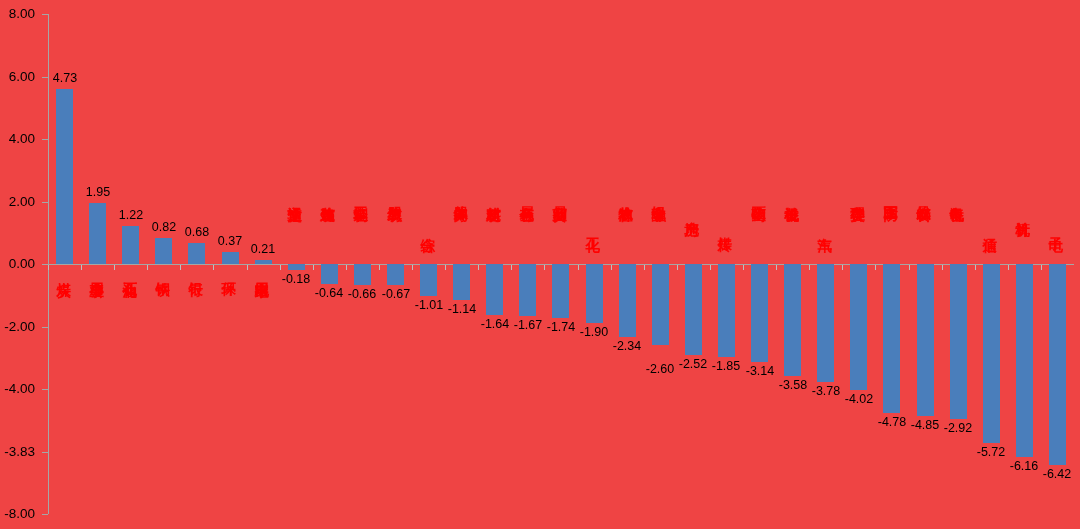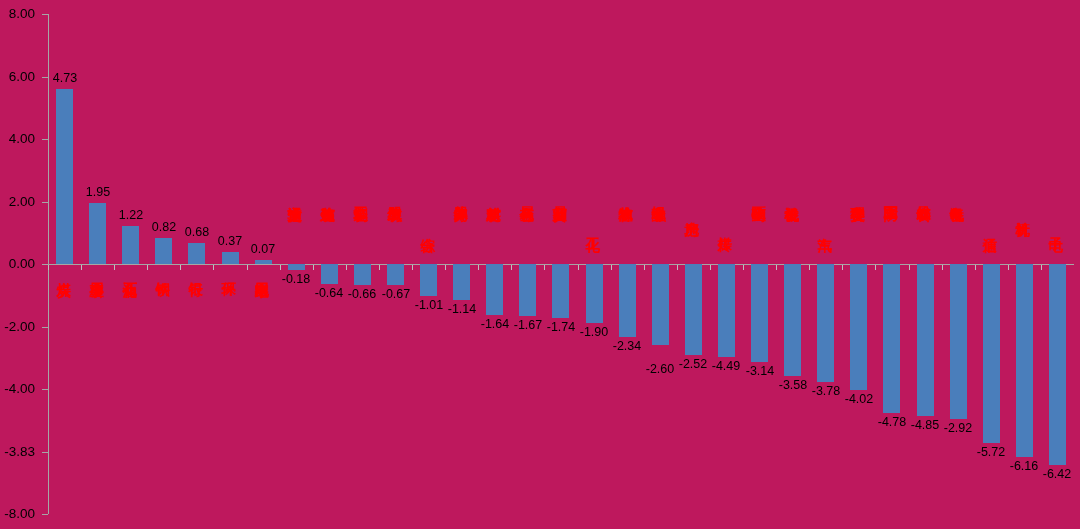--- a/index.html
+++ b/index.html
@@ -1,21 +1,21 @@
 <!DOCTYPE html>
 <html><head>
 <meta charset="utf-8">
 <style>
   html,body{margin:0;padding:0;background:#ffffff;}
   body{
     width:1080px;height:529px;overflow:hidden;
     font-family:"Liberation Sans","DejaVu Sans",sans-serif;
     -webkit-font-smoothing:antialiased;
   }
-  #chart-root{position:relative;width:1080px;height:529px;background:#be185d;}
+  #chart-root{position:relative;width:1080px;height:529px;background:#ef4444;}
 
   
   .y-axis-line{position:absolute;background:#a6a6a6;width:1px;}
   .zero-line{position:absolute;background:#a6a6a6;height:1px;}
   .y-tick{position:absolute;background:#a6a6a6;height:1px;width:6px;}
   .x-tick{position:absolute;background:#bfbfbf;width:1px;height:5px;}
   .y-label{
     position:absolute;
     font-size:13.5px;color:#000;text-align:right;
     white-space:nowrap;line-height:1;
@@ -94,21 +94,21 @@
       <div class="x-tick" style="left: 180px; top: 265px;"></div>
       <div class="bar" style="left: 188px; width: 17px; top: 242.75px; height: 21.25px;"></div>
       <div class="val-label" style="width: 46px; left: 174px; top: 225.75px;">0.68</div>
       <div class="cat-label cat-pos" style="left: 188px; top: 271px;">银行</div>
       <div class="x-tick" style="left: 213px; top: 265px;"></div>
       <div class="bar" style="left: 222px; width: 17px; top: 252.438px; height: 11.5625px;"></div>
       <div class="val-label" style="width: 46px; left: 207px; top: 235.438px;">0.37</div>
       <div class="cat-label cat-pos" style="left: 221px; top: 271px;">环保</div>
       <div class="x-tick" style="left: 247px; top: 265px;"></div>
       <div class="bar" style="left: 255px; width: 17px; top: 259.938px; height: 4.0625px;"></div>
-      <div class="val-label" style="width: 46px; left: 240px; top: 242.938px;">0.07</div>
+      <div class="val-label" style="width: 46px; left: 240px; top: 242.938px;">0.21</div>
       <div class="cat-label cat-pos" style="left: 254px; top: 271px;">家用电器</div>
       <div class="x-tick" style="left: 280px; top: 265px;"></div>
       <div class="bar" style="left: 288px; width: 17px; top: 264px; height: 5.625px;"></div>
       <div class="val-label" style="width: 46px; left: 273px; top: 272.625px;">-0.18</div>
       <div class="cat-label cat-neg" style="left: 287px; top: 195px;">交通运输</div>
       <div class="x-tick" style="left: 313px; top: 265px;"></div>
       <div class="bar" style="left: 321px; width: 17px; top: 264px; height: 20px;"></div>
       <div class="val-label" style="width: 46px; left: 306px; top: 287px;">-0.64</div>
       <div class="cat-label cat-neg" style="left: 320px; top: 195px;">建筑装饰</div>
       <div class="x-tick" style="left: 346px; top: 265px;"></div>
@@ -150,21 +150,21 @@
       <div class="x-tick" style="left: 644px; top: 265px;"></div>
       <div class="bar" style="left: 652px; width: 17px; top: 264px; height: 81.25px;"></div>
       <div class="val-label" style="width: 46px; left: 637px; top: 363px;">-2.60</div>
       <div class="cat-label cat-neg" style="left: 651px; top: 195px;">非银金融</div>
       <div class="x-tick" style="left: 677px; top: 265px;"></div>
       <div class="bar" style="left: 685px; width: 17px; top: 264px; height: 91.25px;"></div>
       <div class="val-label" style="width: 46px; left: 670px; top: 358.25px;">-2.52</div>
       <div class="cat-label cat-neg" style="left: 684px; top: 210px;">房地产</div>
       <div class="x-tick" style="left: 710px; top: 265px;"></div>
       <div class="bar" style="left: 718px; width: 17px; top: 264px; height: 93.4375px;"></div>
-      <div class="val-label" style="width: 46px; left: 703px; top: 360.438px;">-4.49</div>
+      <div class="val-label" style="width: 46px; left: 703px; top: 360.438px;">-1.85</div>
       <div class="cat-label cat-neg" style="left: 717px; top: 226px;">传媒</div>
       <div class="x-tick" style="left: 743px; top: 265px;"></div>
       <div class="bar" style="left: 751px; width: 17px; top: 264px; height: 98.125px;"></div>
       <div class="val-label" style="width: 46px; left: 737px; top: 365.125px;">-3.14</div>
       <div class="cat-label cat-neg" style="left: 751px; top: 195px;">医药生物</div>
       <div class="x-tick" style="left: 776px; top: 265px;"></div>
       <div class="bar" style="left: 784px; width: 17px; top: 264px; height: 111.875px;"></div>
       <div class="val-label" style="width: 46px; left: 770px; top: 378.875px;">-3.58</div>
       <div class="cat-label cat-neg" style="left: 784px; top: 195px;">机械设备</div>
       <div class="x-tick" style="left: 809px; top: 265px;"></div>

